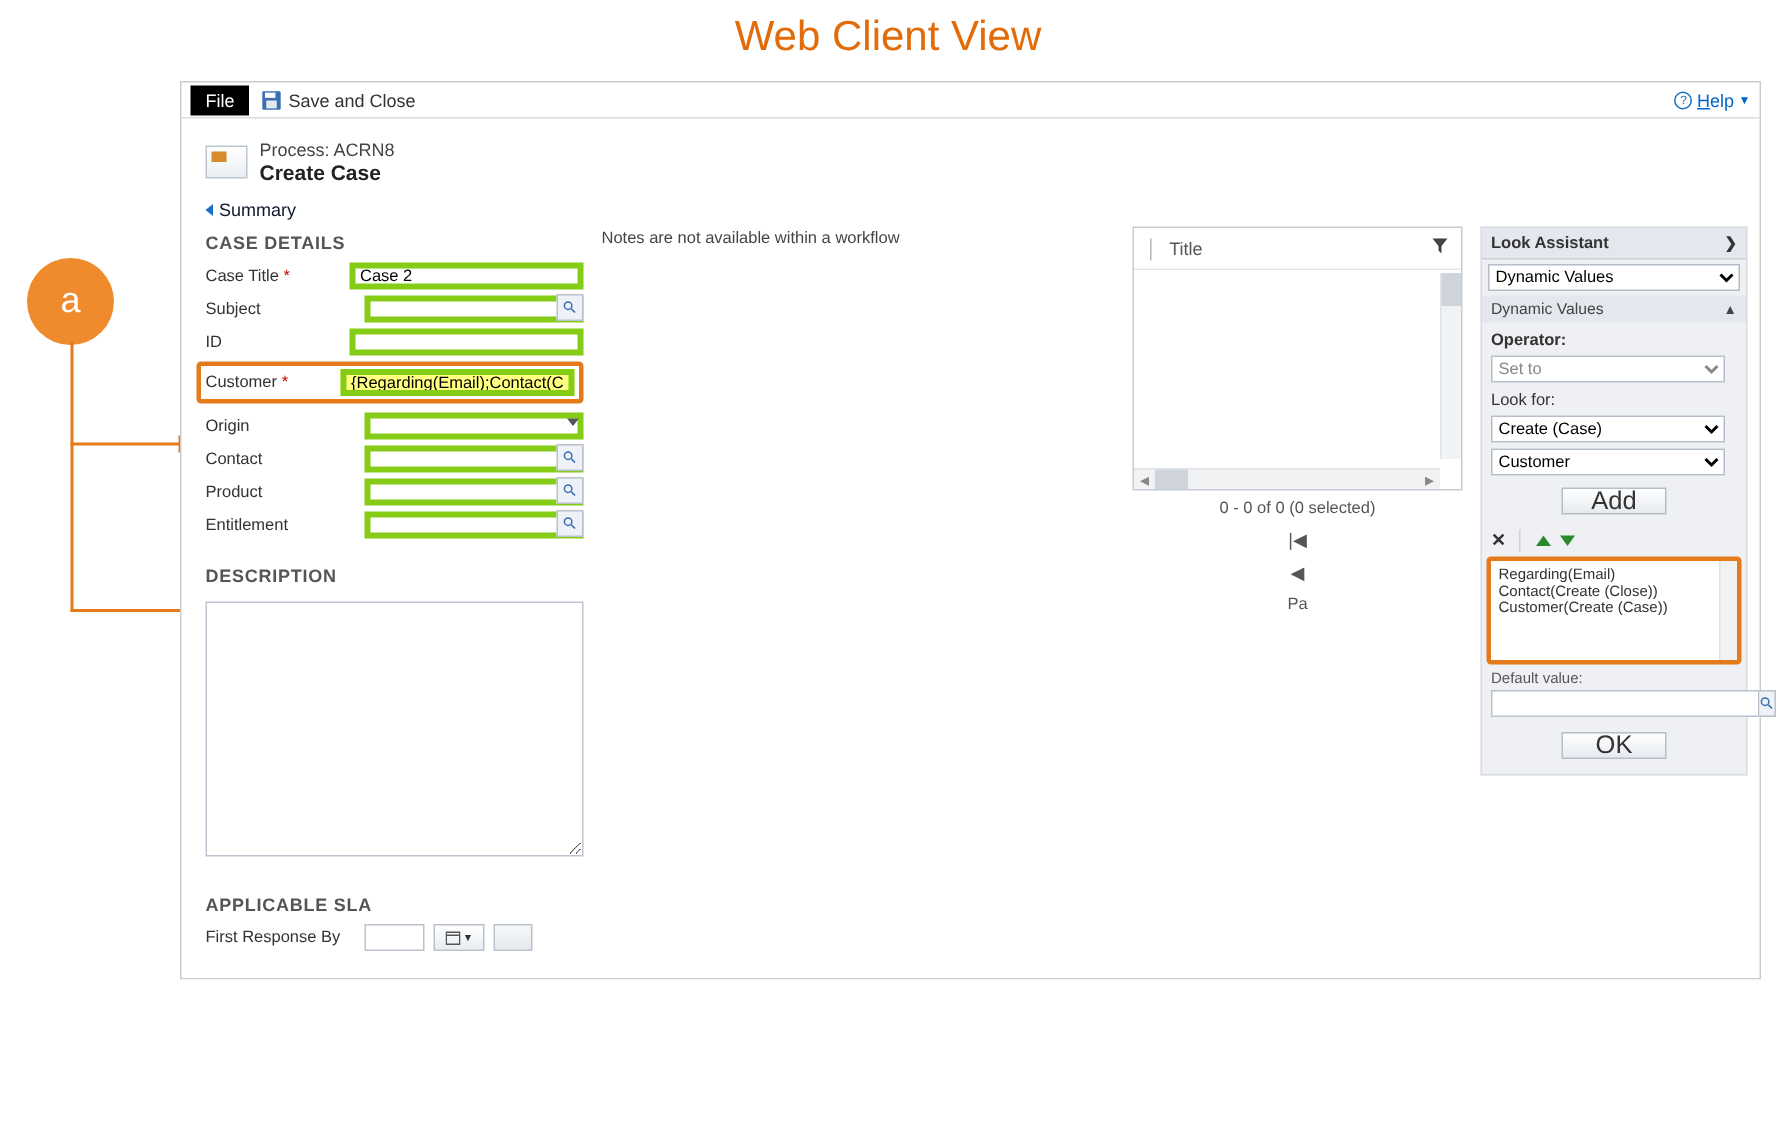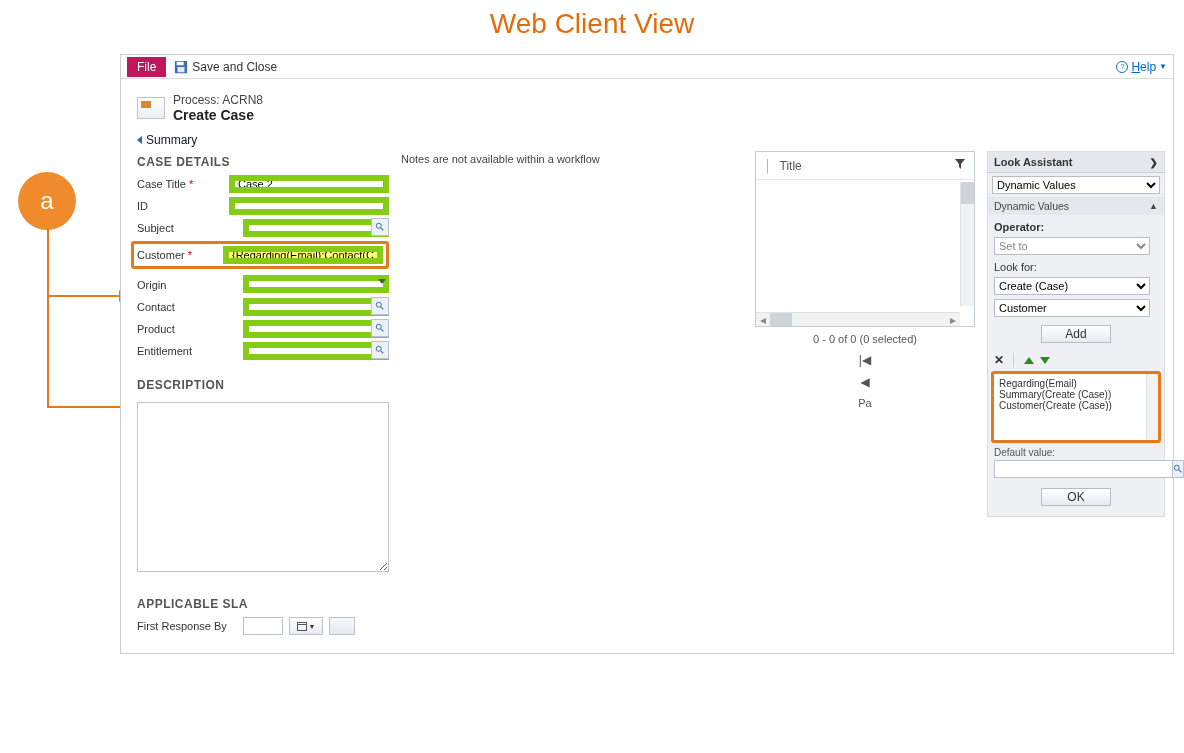--- a/index.html
+++ b/index.html
@@ -68,21 +68,21 @@
   .file-tab { background:#1e73c8; }
   .file-tab { background:#2581E6; }
   .file-tab { background:#2a80d8; }
   .file-tab { background:#2a7dd2; }
   .file-tab { background:#2c7bd2; }
   .file-tab { background:#2a7bcf; }
   .file-tab { background:#2f7dd0; }
   .file-tab { background:#1e62b5; }
   .file-tab { background:#1e62b5; }
   
-  .file-tab { background:#be185d; }
+  .file-tab { background:#000000; }
   .save-btn { display:flex; align-items:center; gap:4px; cursor:pointer; }
   .save-icon { width:14px; height:14px; }
   .spacer { flex: 1; }
   .help-link { color:#0066cc; display:flex; align-items:center; gap:3px; }
   .help-icon { width:12px; height:12px; border:1px solid #1a6fbf; border-radius:50%; display:inline-flex; align-items:center; justify-content:center; color:#1a6fbf; font-size:8px; }
 
   .header-block {
     display:flex; align-items:center; gap:8px; padding:14px 16px 10px;
   }
   .header-icon {
@@ -124,21 +124,21 @@
   .section-head {
     color:#555; font-size:12px; letter-spacing:0.5px; padding:4px 0 6px; font-weight:600;
   }
 
   .field-row {
     display:flex; align-items:center; gap:6px; margin-bottom:4px;
   }
   .field-label { width:100px; font-size:11px; color:#333; }
   .req { color:#c00; }
   .field-input {
-    flex:1; height:18px; border:6px solid #84cc16; font-size:11px; padding:0 3px;
+    flex:1; height:18px; border:4px solid #84cc16; font-size:11px; padding:0 3px;
     background:#fff;
   }
   .field-input.lookup { position:relative; padding-right:18px; }
   .lookup-icon {
     position:absolute; right:0; top:-1px; width:18px; height:18px;
     border:1px solid #b9c1cc; background:#eef1f5;
     display:flex; align-items:center; justify-content:center;
   }
   .lookup-icon svg{width:10px;height:10px;}
   .field-input.sel { appearance:none; }
@@ -202,21 +202,21 @@
   }
   .fa-subhead{
     background:#e4e8ee; padding:3px 6px; font-size:10.5px; color:#444;
     display:flex; justify-content:space-between; align-items:center;
   }
   .fa-body{ padding:6px; font-size:11px; }
   .fa-body .lbl{ font-weight:bold; margin-bottom:2px; }
   .fa-btn{
     display:block; margin:4px auto; width:70px; height:18px;
     border:1px solid #b5bdc8; background:linear-gradient(#fff,#e6eaef);
-    font-size:12px; text-align:center; line-height:16px; cursor:pointer;
+    font-size:17px; text-align:center; line-height:16px; cursor:pointer;
   }
   .arrow-row{ display:flex; align-items:center; gap:6px; padding:0 6px 4px; }
   .xmark{ font-weight:bold; font-size:12px; cursor:pointer; }
   .up-arrow,.down-arrow{
     width:0;height:0;border-left:5px solid transparent;border-right:5px solid transparent;
     cursor:pointer;
   }
   .up-arrow{ border-bottom:7px solid #2a8a2a; }
   .down-arrow{ border-top:7px solid #2a8a2a; }
 
@@ -305,35 +305,35 @@
 
     <div class="col-left">
       <div class="section-head">CASE DETAILS</div>
 
       <div class="field-row">
         <div class="field-label"><span>Case Title</span> <span class="req">*</span></div>
         <input class="field-input" value="Case 2" style="">
       </div>
 
       <div class="field-row">
-        <div class="field-label">ID</div>
-        <input class="field-input" value="" style="">
-      </div>
-
-      <div class="field-row">
         <div class="field-label">Subject</div>
         <div style="flex:1;position:relative;">
           <input class="field-input lookup" style="width: 100%;" value="">
           <div class="lookup-icon">
             <svg viewBox="0 0 12 12">
                 <circle cx="4.5" cy="4.5" r="3" fill="none" stroke="#3a6fb5" stroke-width="1.2"></circle>
                 <line x1="7" y1="7" x2="10" y2="10" stroke="#3a6fb5" stroke-width="1.4"></line>
               </svg>
           </div>
         </div>
+      </div>
+
+      <div class="field-row">
+        <div class="field-label">ID</div>
+        <input class="field-input" value="" style="">
       </div>
 
       
       <div class="highlight-row">
         <div class="field-row" style="margin-bottom:0;">
           <div class="field-label"><span>Customer</span> <span class="req">*</span></div>
           <input class="field-input highlight-input" value="{Regarding(Email);Contact(Cr" style="">
         </div>
       </div>
 
@@ -478,21 +478,21 @@
 
       <div class="arrow-row">
         <span class="xmark">✕</span>
         <span style="color:#ccc;">│</span>
         <span class="up-arrow"></span>
         <span class="down-arrow"></span>
       </div>
 
       <div class="selected-box">
         <div>Regarding(Email)</div>
-        <div>Summary(Create (Case))</div>
+        <div>Contact(Create (Close))</div>
         <div>Customer(Create (Case))</div>
         <div class="sb-scroll"></div>
       </div>
 
       <div class="def-lbl">Default value:</div>
       <div class="def-row">
         <input class="def-input" style="">
         <div class="def-look">
           <svg width="10" height="10" viewBox="0 0 12 12">
               <circle cx="4.5" cy="4.5" r="3" fill="none" stroke="#3a6fb5" stroke-width="1.2"></circle>

